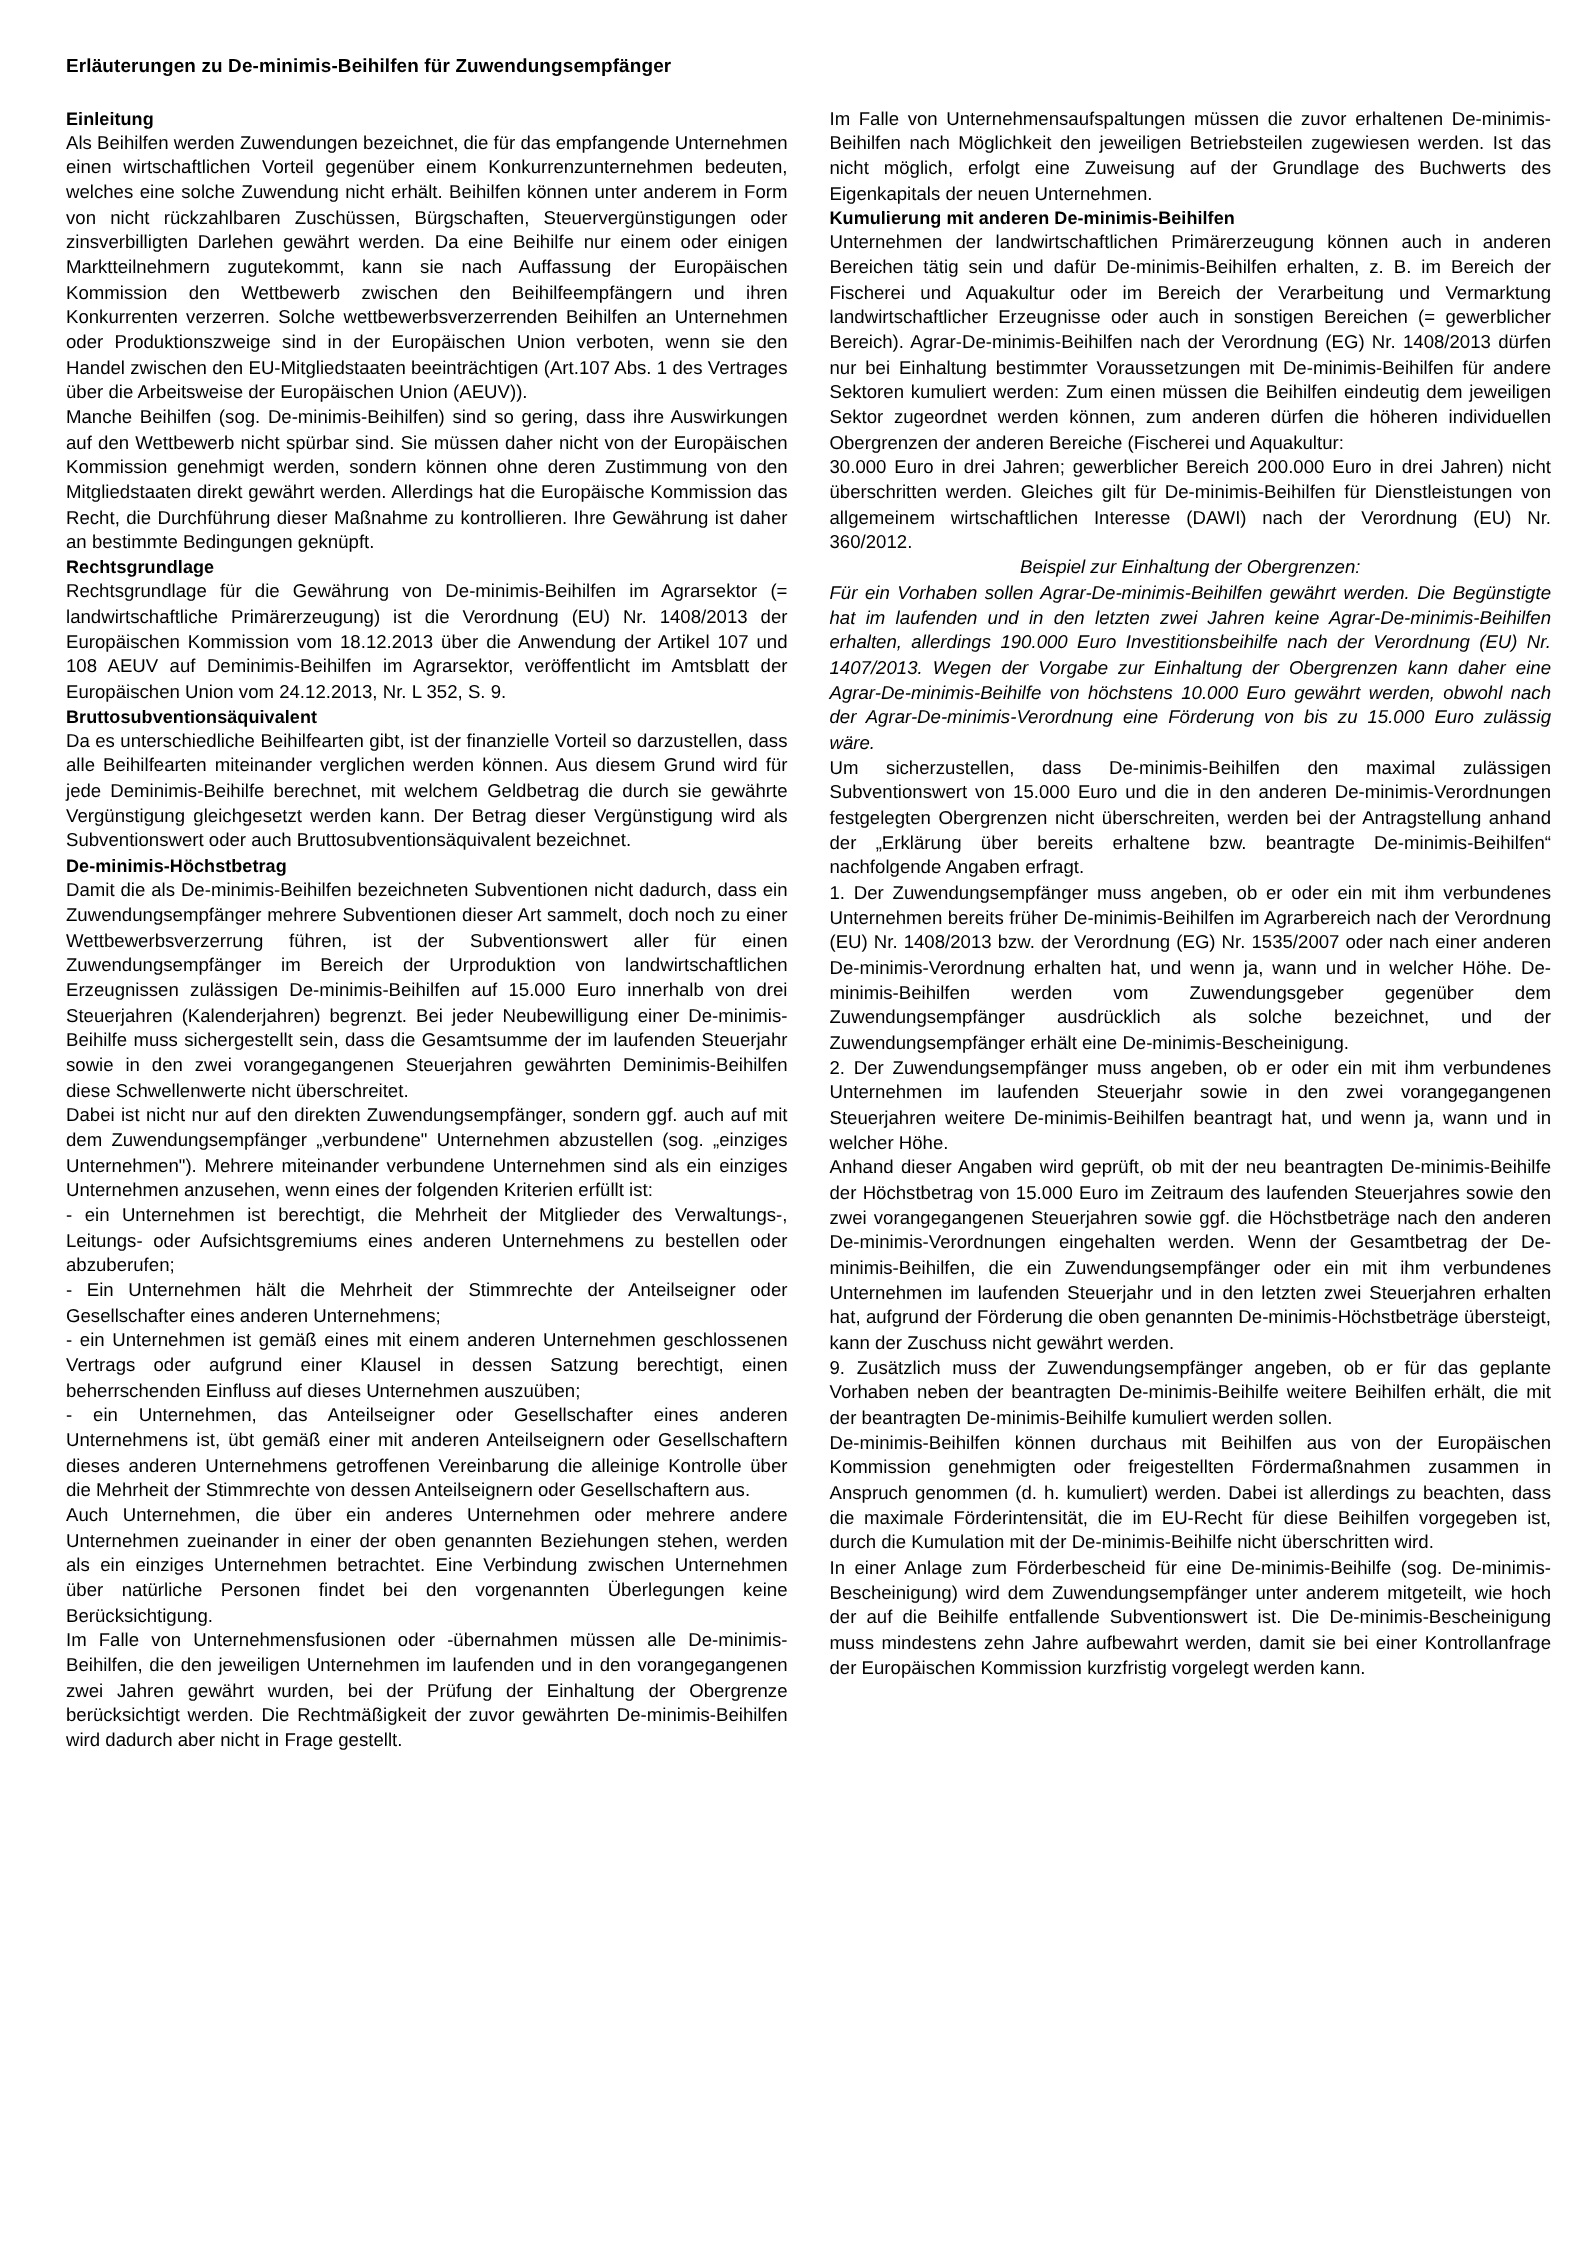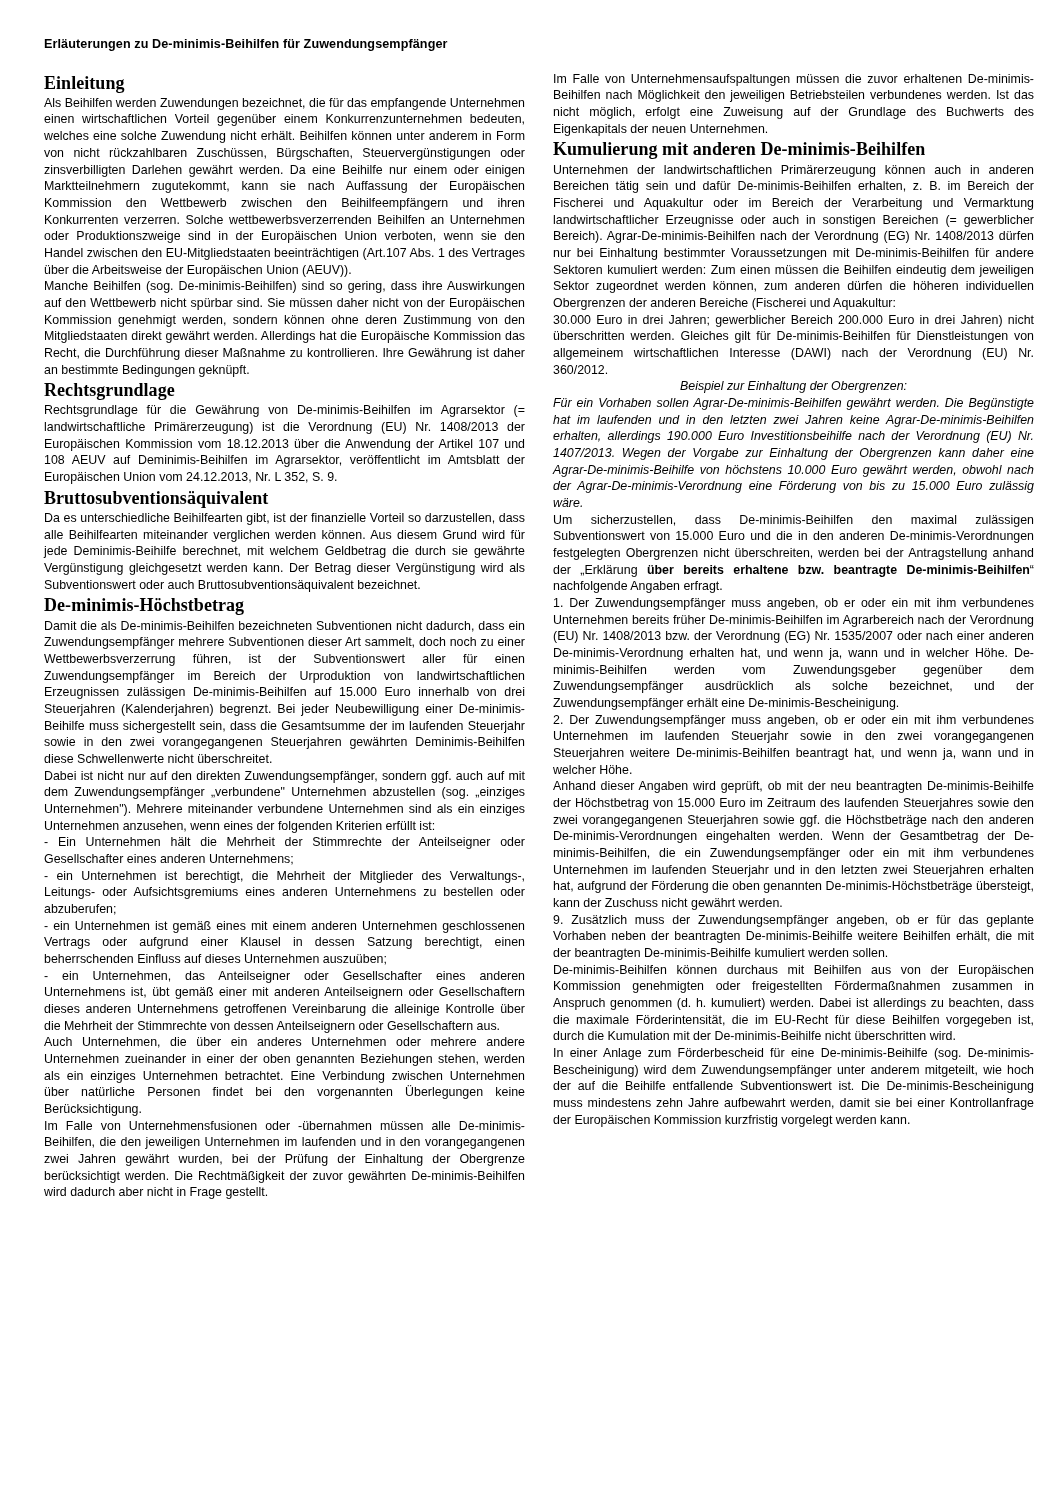--- a/index.html
+++ b/index.html
@@ -32,72 +32,71 @@
   .columns {
     display: flex;
     gap: 28px;
     align-items: flex-start;
   }
   .column {
     width: 481px;
     flex: 0 0 481px;
   }
   .h2 {
-    font-size: 18px;
+    font-size: 12px;
     font-weight: bold;
     line-height: 1.345;
     margin: 0;
     letter-spacing: 0.05px;
-    font-family: Liberation Serif, serif;
   }
   p.body {
     font-size: 12.4px;
     line-height: 1.345;
     margin: 0;
     text-align: justify;
     text-justify: inter-word;
     letter-spacing: 0.01px;
     hyphens: none;
   }
   p.body.italic {
     font-style: italic;
   }
   p.body.nojust {
     text-align: center;
   }
-  .inline-bold { font-weight: bold; }
+  .inline-bold { font-weight: normal; }
 </style>
 </head>
 <body>
 
 <div class="page">
 
   <div class="doc-title">Erläuterungen zu De-minimis-Beihilfen für Zuwendungsempfänger</div>
 
   <div class="columns">
     <div class="column" id="left-column">
         <div class="h2">Einleitung</div>
         <p class="body">Als Beihilfen werden Zuwendungen bezeichnet, die für das empfangende Unternehmen einen wirtschaftlichen Vorteil gegenüber einem Konkurrenzunternehmen bedeuten, welches eine solche Zuwendung nicht erhält. Beihilfen können unter anderem in Form von nicht rückzahlbaren Zuschüssen, Bürgschaften, Steuervergünstigungen oder zinsverbilligten Darlehen gewährt werden. Da eine Beihilfe nur einem oder einigen Marktteilnehmern zugutekommt, kann sie nach Auffassung der Europäischen Kommission den Wettbewerb zwischen den Beihilfeempfängern und ihren Konkurrenten verzerren. Solche wettbewerbsverzerrenden Beihilfen an Unternehmen oder Produktionszweige sind in der Europäischen Union verboten, wenn sie den Handel zwischen den EU-Mitgliedstaaten beeinträchtigen (Art.107 Abs. 1 des Vertrages über die Arbeitsweise der Europäischen Union (AEUV)).</p>
         <p class="body">Manche Beihilfen (sog. De-minimis-Beihilfen) sind so gering, dass ihre Auswirkungen auf den Wettbewerb nicht spürbar sind. Sie müssen daher nicht von der Europäischen Kommission genehmigt werden, sondern können ohne deren Zustimmung von den Mitgliedstaaten direkt gewährt werden. Allerdings hat die Europäische Kommission das Recht, die Durchführung dieser Maßnahme zu kontrollieren. Ihre Gewährung ist daher an bestimmte Bedingungen geknüpft.</p>
         <div class="h2">Rechtsgrundlage</div>
         <p class="body">Rechtsgrundlage für die Gewährung von De-minimis-Beihilfen im Agrarsektor (= landwirtschaftliche Primärerzeugung) ist die Verordnung (EU) Nr. 1408/2013 der Europäischen Kommission vom 18.12.2013 über die Anwendung der Artikel 107 und 108 AEUV auf Deminimis-Beihilfen im Agrarsektor, veröffentlicht im Amtsblatt der Europäischen Union vom 24.12.2013, Nr. L 352, S. 9.</p>
         <div class="h2">Bruttosubventionsäquivalent</div>
         <p class="body">Da es unterschiedliche Beihilfearten gibt, ist der finanzielle Vorteil so darzustellen, dass alle Beihilfearten miteinander verglichen werden können. Aus diesem Grund wird für jede Deminimis-Beihilfe berechnet, mit welchem Geldbetrag die durch sie gewährte Vergünstigung gleichgesetzt werden kann. Der Betrag dieser Vergünstigung wird als Subventionswert oder auch Bruttosubventionsäquivalent bezeichnet.</p>
         <div class="h2">De-minimis-Höchstbetrag</div>
         <p class="body">Damit die als De-minimis-Beihilfen bezeichneten Subventionen nicht dadurch, dass ein Zuwendungsempfänger mehrere Subventionen dieser Art sammelt, doch noch zu einer Wettbewerbsverzerrung führen, ist der Subventionswert aller für einen Zuwendungsempfänger im Bereich der Urproduktion von landwirtschaftlichen Erzeugnissen zulässigen De-minimis-Beihilfen auf 15.000 Euro innerhalb von drei Steuerjahren (Kalenderjahren) begrenzt. Bei jeder Neubewilligung einer De-minimis-Beihilfe muss sichergestellt sein, dass die Gesamtsumme der im laufenden Steuerjahr sowie in den zwei vorangegangenen Steuerjahren gewährten Deminimis-Beihilfen diese Schwellenwerte nicht überschreitet.</p>
         <p class="body">Dabei ist nicht nur auf den direkten Zuwendungsempfänger, sondern ggf. auch auf mit dem Zuwendungsempfänger „verbundene" Unternehmen abzustellen (sog. „einziges Unternehmen"). Mehrere miteinander verbundene Unternehmen sind als ein einziges Unternehmen anzusehen, wenn eines der folgenden Kriterien erfüllt ist:</p>
+        <p class="body">- ein Unternehmen ist berechtigt, die Mehrheit der Mitglieder des Verwaltungs-, Leitungs- oder Aufsichtsgremiums eines anderen Unternehmens zu bestellen oder abzuberufen;</p>
         <p class="body">- Ein Unternehmen hält die Mehrheit der Stimmrechte der Anteilseigner oder Gesellschafter eines anderen Unternehmens;</p>
-        <p class="body">- ein Unternehmen ist berechtigt, die Mehrheit der Mitglieder des Verwaltungs-, Leitungs- oder Aufsichtsgremiums eines anderen Unternehmens zu bestellen oder abzuberufen;</p>
         <p class="body">- ein Unternehmen ist gemäß eines mit einem anderen Unternehmen geschlossenen Vertrags oder aufgrund einer Klausel in dessen Satzung berechtigt, einen beherrschenden Einfluss auf dieses Unternehmen auszuüben;</p>
         <p class="body">- ein Unternehmen, das Anteilseigner oder Gesellschafter eines anderen Unternehmens ist, übt gemäß einer mit anderen Anteilseignern oder Gesellschaftern dieses anderen Unternehmens getroffenen Vereinbarung die alleinige Kontrolle über die Mehrheit der Stimmrechte von dessen Anteilseignern oder Gesellschaftern aus.</p>
         <p class="body">Auch Unternehmen, die über ein anderes Unternehmen oder mehrere andere Unternehmen zueinander in einer der oben genannten Beziehungen stehen, werden als ein einziges Unternehmen betrachtet. Eine Verbindung zwischen Unternehmen über natürliche Personen findet bei den vorgenannten Überlegungen keine Berücksichtigung.</p>
         <p class="body">Im Falle von Unternehmensfusionen oder -übernahmen müssen alle De-minimis-Beihilfen, die den jeweiligen Unternehmen im laufenden und in den vorangegangenen zwei Jahren gewährt wurden, bei der Prüfung der Einhaltung der Obergrenze berücksichtigt werden. Die Rechtmäßigkeit der zuvor gewährten De-minimis-Beihilfen wird dadurch aber nicht in Frage gestellt.</p>
       </div>
     <div class="column" id="right-column">
-        <p class="body">Im Falle von Unternehmensaufspaltungen müssen die zuvor erhaltenen De-minimis-Beihilfen nach Möglichkeit den jeweiligen Betriebsteilen verbundenes werden. Ist das nicht möglich, erfolgt eine Zuweisung auf der Grundlage des Buchwerts des Eigenkapitals der neuen Unternehmen.</p>
+        <p class="body">Im Falle von Unternehmensaufspaltungen müssen die zuvor erhaltenen De-minimis-Beihilfen nach Möglichkeit den jeweiligen Betriebsteilen zugewiesen werden. Ist das nicht möglich, erfolgt eine Zuweisung auf der Grundlage des Buchwerts des Eigenkapitals der neuen Unternehmen.</p>
         <div class="h2">Kumulierung mit anderen De-minimis-Beihilfen</div>
         <p class="body">Unternehmen der landwirtschaftlichen Primärerzeugung können auch in anderen Bereichen tätig sein und dafür De-minimis-Beihilfen erhalten, z. B. im Bereich der Fischerei und Aquakultur oder im Bereich der Verarbeitung und Vermarktung landwirtschaftlicher Erzeugnisse oder auch in sonstigen Bereichen (= gewerblicher Bereich). Agrar-De-minimis-Beihilfen nach der Verordnung (EG) Nr. 1408/2013 dürfen nur bei Einhaltung bestimmter Voraussetzungen mit De-minimis-Beihilfen für andere Sektoren kumuliert werden: Zum einen müssen die Beihilfen eindeutig dem jeweiligen Sektor zugeordnet werden können, zum anderen dürfen die höheren individuellen Obergrenzen der anderen Bereiche (Fischerei und Aquakultur:</p>
         <p class="body">30.000 Euro in drei Jahren; gewerblicher Bereich 200.000 Euro in drei Jahren) nicht überschritten werden. Gleiches gilt für De-minimis-Beihilfen für Dienstleistungen von allgemeinem wirtschaftlichen Interesse (DAWI) nach der Verordnung (EU) Nr. 360/2012.</p>
         <p class="body italic nojust">Beispiel zur Einhaltung der Obergrenzen:</p>
         <p class="body italic">Für ein Vorhaben sollen Agrar-De-minimis-Beihilfen gewährt werden. Die Begünstigte hat im laufenden und in den letzten zwei Jahren keine Agrar-De-minimis-Beihilfen erhalten, allerdings 190.000 Euro Investitionsbeihilfe nach der Verordnung (EU) Nr. 1407/2013. Wegen der Vorgabe zur Einhaltung der Obergrenzen kann daher eine Agrar-De-minimis-Beihilfe von höchstens 10.000 Euro gewährt werden, obwohl nach der Agrar-De-minimis-Verordnung eine Förderung von bis zu 15.000 Euro zulässig wäre.</p>
         <p class="body"><span>Um sicherzustellen, dass De-minimis-Beihilfen den maximal zulässigen Subventionswert von 15.000 Euro und die in den anderen De-minimis-Verordnungen festgelegten Obergrenzen nicht überschreiten, werden bei der Antragstellung anhand der „Erklärung </span><span class="inline-bold">über bereits erhaltene bzw. beantragte De-minimis-Beihilfen</span><span>“ nachfolgende Angaben erfragt.</span></p>
         <p class="body">1. Der Zuwendungsempfänger muss angeben, ob er oder ein mit ihm verbundenes Unternehmen bereits früher De-minimis-Beihilfen im Agrarbereich nach der Verordnung (EU) Nr. 1408/2013 bzw. der Verordnung (EG) Nr. 1535/2007 oder nach einer anderen De-minimis-Verordnung erhalten hat, und wenn ja, wann und in welcher Höhe. De-minimis-Beihilfen werden vom Zuwendungsgeber gegenüber dem Zuwendungsempfänger ausdrücklich als solche bezeichnet, und der Zuwendungsempfänger erhält eine De-minimis-Bescheinigung.</p>
         <p class="body">2. Der Zuwendungsempfänger muss angeben, ob er oder ein mit ihm verbundenes Unternehmen im laufenden Steuerjahr sowie in den zwei vorangegangenen Steuerjahren weitere De-minimis-Beihilfen beantragt hat, und wenn ja, wann und in welcher Höhe.</p>
         <p class="body">Anhand dieser Angaben wird geprüft, ob mit der neu beantragten De-minimis-Beihilfe der Höchstbetrag von 15.000 Euro im Zeitraum des laufenden Steuerjahres sowie den zwei vorangegangenen Steuerjahren sowie ggf. die Höchstbeträge nach den anderen De-minimis-Verordnungen eingehalten werden. Wenn der Gesamtbetrag der De-minimis-Beihilfen, die ein Zuwendungsempfänger oder ein mit ihm verbundenes Unternehmen im laufenden Steuerjahr und in den letzten zwei Steuerjahren erhalten hat, aufgrund der Förderung die oben genannten De-minimis-Höchstbeträge übersteigt, kann der Zuschuss nicht gewährt werden.</p>
         <p class="body">9. Zusätzlich muss der Zuwendungsempfänger angeben, ob er für das geplante Vorhaben neben der beantragten De-minimis-Beihilfe weitere Beihilfen erhält, die mit der beantragten De-minimis-Beihilfe kumuliert werden sollen.</p>

